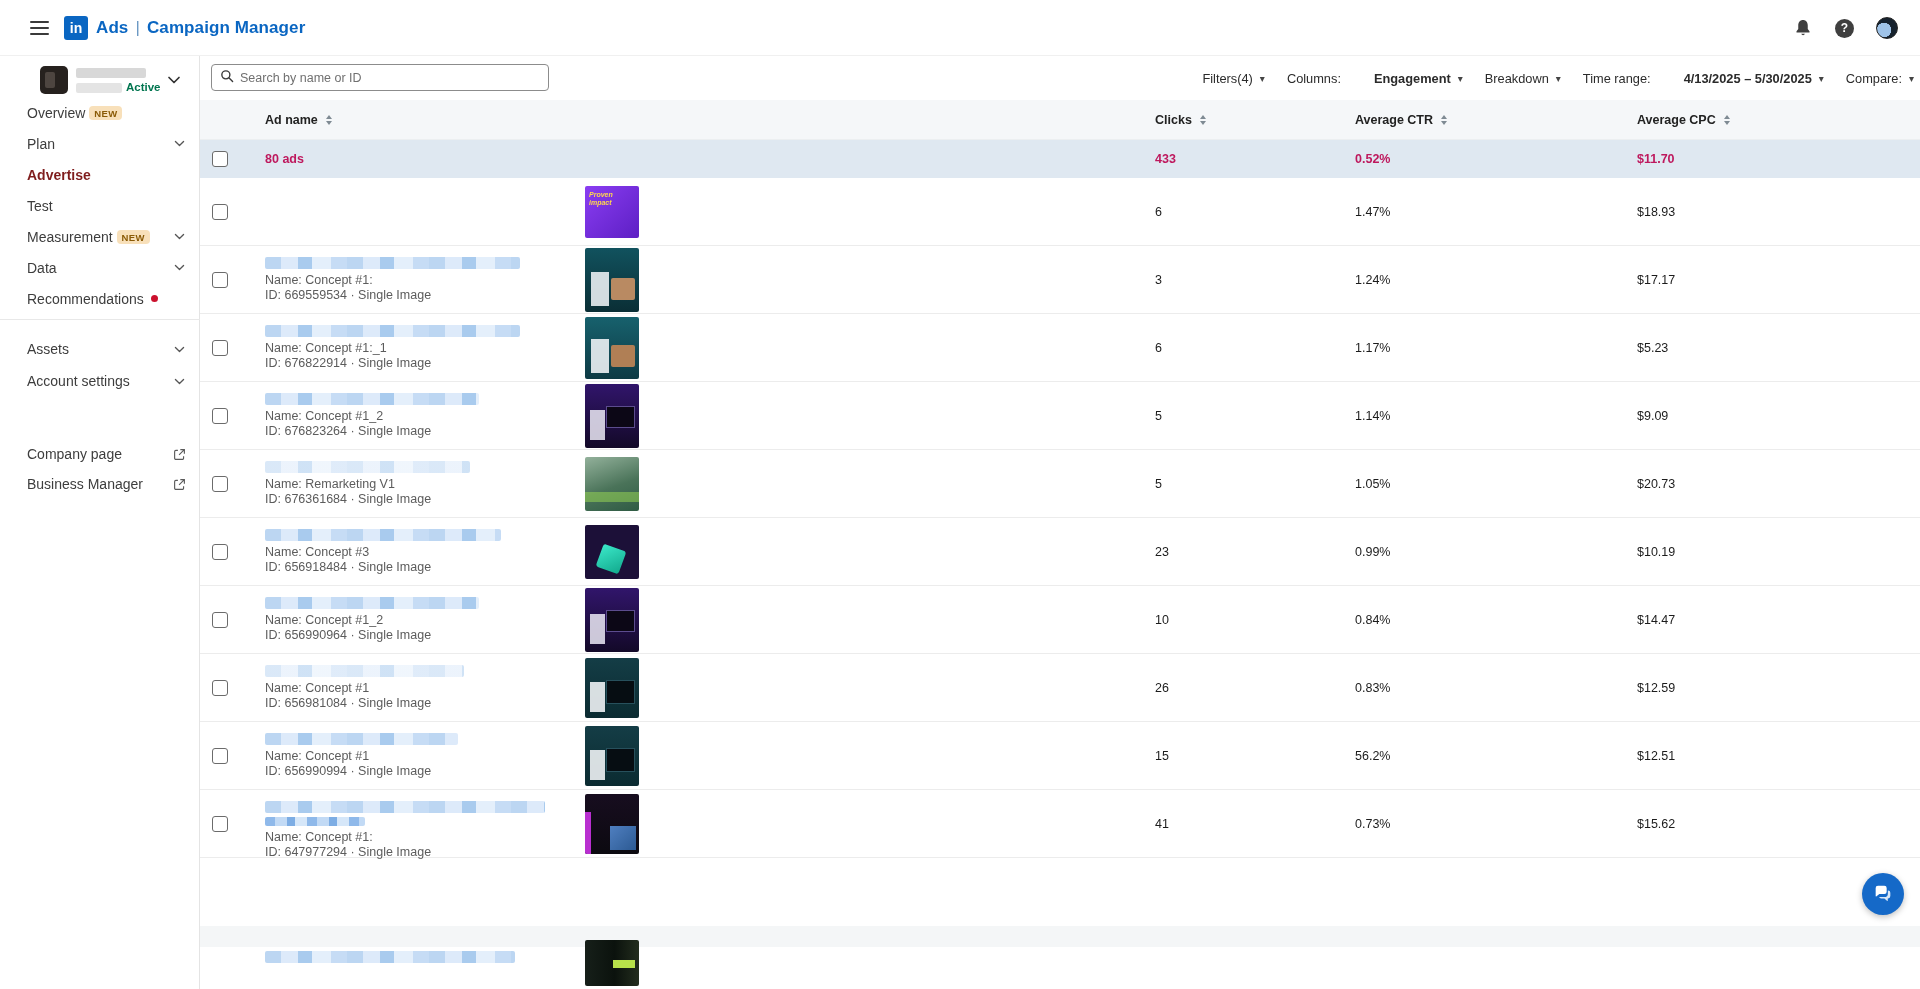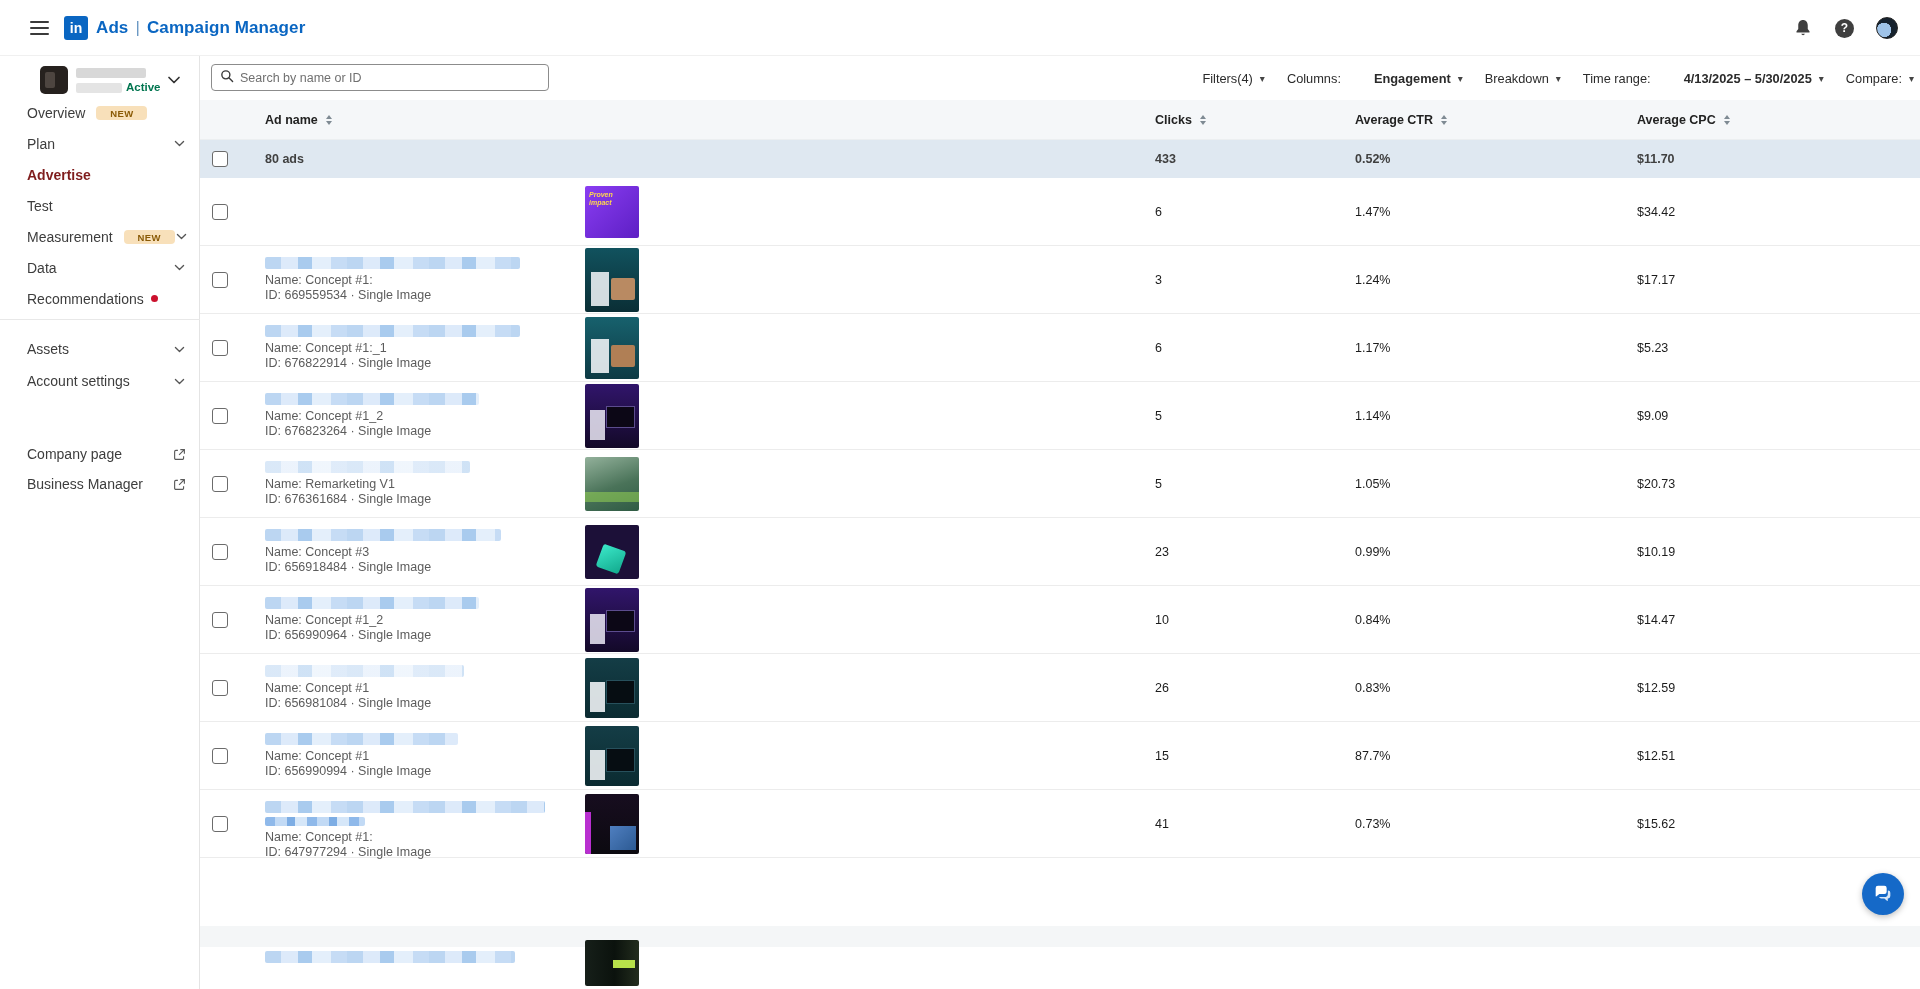--- a/index.html
+++ b/index.html
@@ -33,21 +33,21 @@
   .acct-active { position:absolute; left:126px; top:21px; font-size:11.5px; font-weight:700; color:#01754f; }
   .acct-chev { position:absolute; left:166px; top:12px; }
 
   .nav-primary { position:absolute; left:0; top:41px; width:200px; }
   .nav-secondary { position:absolute; left:0; top:277px; width:200px; }
   .side-divider { position:absolute; left:0px; top:263px; width:200px; border-top:1px solid #e8e8e8; }
   .nav-item, .nav-link { position:relative; height:31px; display:flex; align-items:center; padding:0 14px 0 27px; font-size:14px; color:#3d3d3d; cursor:pointer; }
   .nav-secondary .nav-item { height:32px; }
   .nav-item.active .nav-label { font-weight:700; color:#7f1d1d; }
   .nav-label { white-space:nowrap; }
-  .badge { margin-left:11px; background:#f8e0ba; color:#8a5a06; font-size:9.5px; font-weight:700; padding:2px 14px 1px; border-radius:4px; letter-spacing:.3px; }
+  .badge { margin-left:4px; background:#f8e0ba; color:#8a5a06; font-size:9.5px; font-weight:700; padding:2px 5px 1px; border-radius:4px; letter-spacing:.3px; }
   .red-dot { margin-left:7px; width:7px; height:7px; border-radius:50%; background:#cb112d; }
   .chev { margin-left:auto; display:flex; align-items:center; }
   .nav-links { position:absolute; left:0; top:362px; width:200px;margin-top:21px; }
   .nav-link { height:30px; }
   .ext-icon { margin-left:auto; display:flex; align-items:center; }
 
   
   .main { position:absolute; left:200px; top:56px; width:1720px; height:933px; background:#fff; }
 
   
@@ -62,21 +62,21 @@
 
   
   .thead { position:absolute; left:0; top:44px; width:1720px; height:40px; background:#f5f7f9; border-bottom:1px solid #eceff1; font-size:12.5px; font-weight:700; color:#222; }
   .th { position:absolute; top:0; height:40px; display:flex; align-items:center; }
   .th-adname { left:65px; } .th-clicks { left:955px; } .th-ctr { left:1155px; } .th-cpc { left:1437px; }
   .sort { display:inline-flex; flex-direction:column; gap:2.5px; margin-left:8px; cursor:pointer; }
   .sort i { width:0; height:0; border-left:3.5px solid transparent; border-right:3.5px solid transparent; }
   .sort .up { border-bottom:4px solid #7e8a93; }
   .sort .dn { border-top:4px solid #7e8a93; }
 
-  .summary-row { position:absolute; left:0; top:84px; width:1720px; height:38px; background:#dfe8f1; font-size:12.5px; font-weight:700; color:#404040; }
+  .summary-row { position:absolute; left:0; top:84px; width:1720px; height:38px; background:#dfe8f1; font-size:12.5px; font-weight:700; color:#be185d; }
   .srow-label { position:absolute; left:65px; top:12px; }
   .s-clicks { position:absolute; left:955px; top:12px; }
   .s-ctr { position:absolute; left:1155px; top:12px; }
   .s-cpc { position:absolute; left:1437px; top:12px; }
 
   .tbody { position:absolute; left:0; top:122px; width:1720px; }
   .row { position:relative; width:1720px; height:68px; border-bottom:1px solid #ececec; background:#fff; }
   .cbx { position:absolute; left:12px; top:26px; width:16px; height:16px; border:1.5px solid #6b6b6b; border-radius:3px; background:#fff; cursor:pointer; }
   .summary-row .cbx { top:11px; }
   .adcell { position:absolute; left:65px; top:11px; }
@@ -342,21 +342,21 @@
     </div>
 
     <div class="tbody">
         <div class="row">
     <span class="cbx"></span>
     <div class="thumb t1">
             <span class="thumb-txt">Proven impact</span>
           </div>
     <div class="cell c-clicks">6</div>
     <div class="cell c-ctr">1.47%</div>
-    <div class="cell c-cpc">$34.42</div>
+    <div class="cell c-cpc">$18.93</div>
   </div>
         <div class="row">
     <span class="cbx"></span>
     <div class="adcell">
       <div class="blurbar" style="width: 255px;"></div>
 
       <div class="adname">Name: Concept #1:</div>
       <div class="admeta">ID: 669559534 · Single Image</div>
     </div>
     <div class="thumb t2">
@@ -461,21 +461,21 @@
     <div class="adcell">
       <div class="blurbar" style="width: 193px;"></div>
 
       <div class="adname">Name: Concept #1</div>
       <div class="admeta">ID: 656990994 · Single Image</div>
     </div>
     <div class="thumb t9">
             <span class="thumb-txt"></span>
           </div>
     <div class="cell c-clicks">15</div>
-    <div class="cell c-ctr">87.7%</div>
+    <div class="cell c-ctr">56.2%</div>
     <div class="cell c-cpc">$12.51</div>
   </div>
         <div class="row">
     <span class="cbx"></span>
     <div class="adcell">
       <div class="blurbar" style="width: 280px;"></div>
       <div class="fragbar"></div>
       <div class="adname">Name: Concept #1:</div>
       <div class="admeta">ID: 647977294 · Single Image</div>
     </div>

